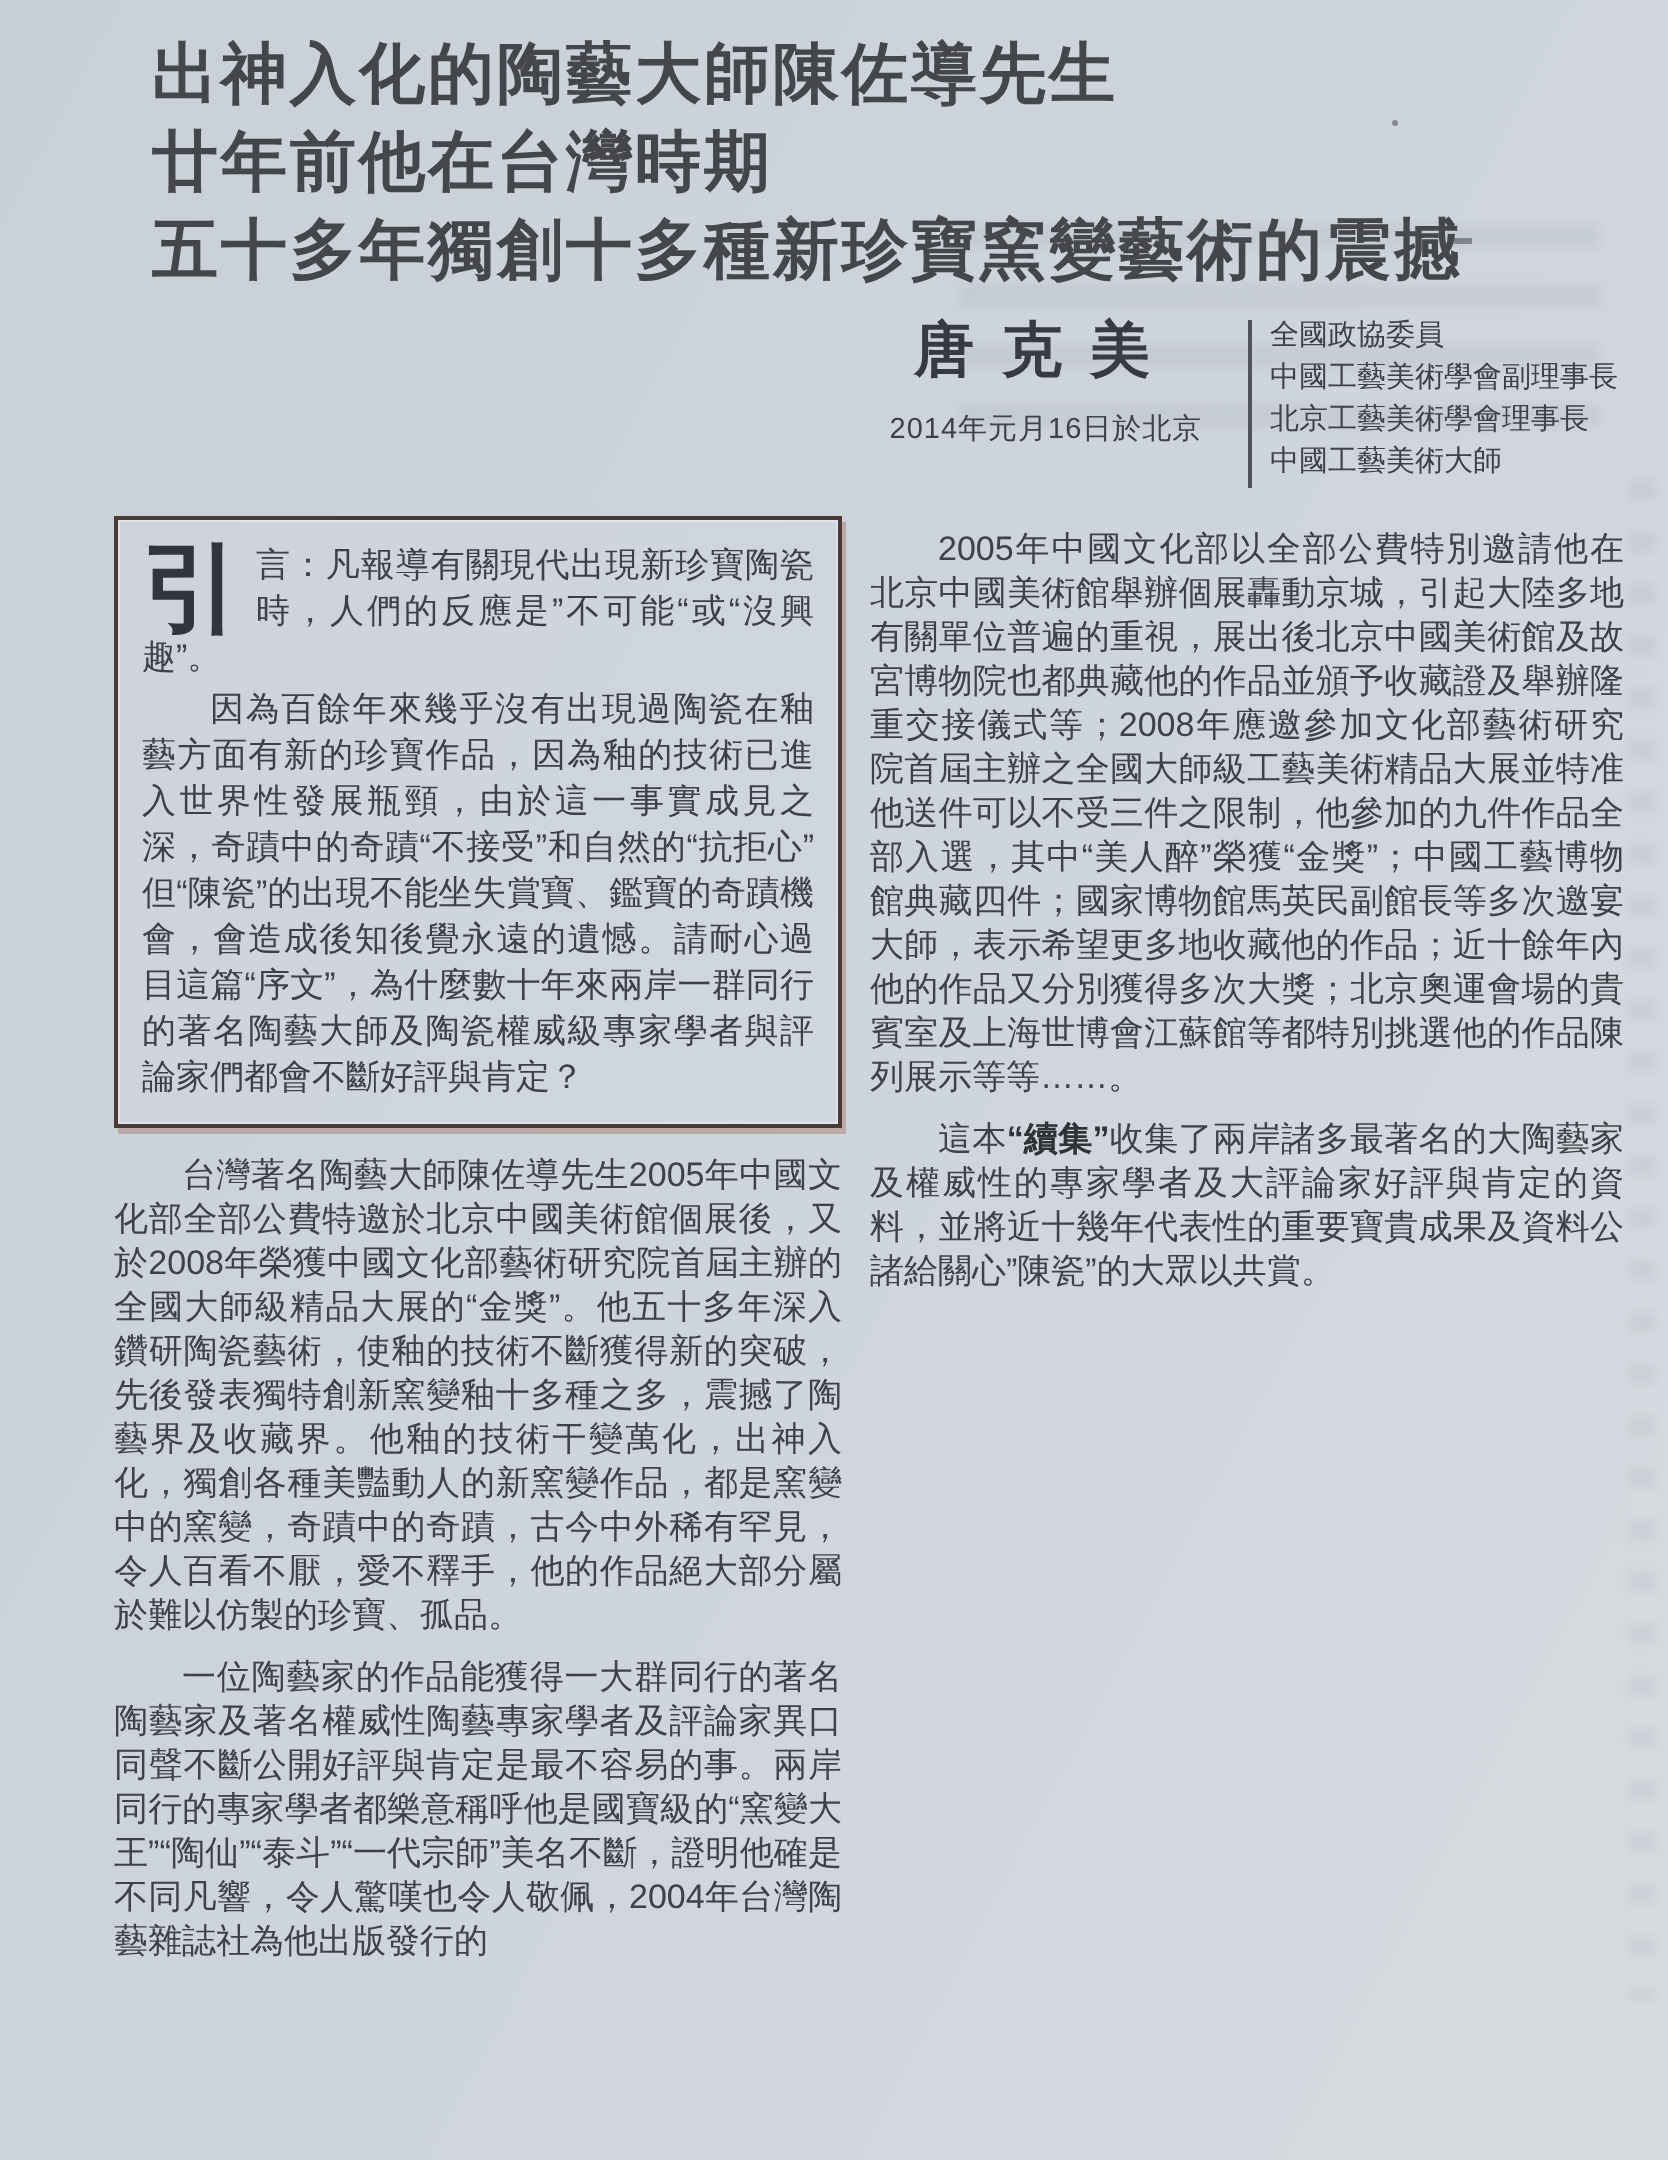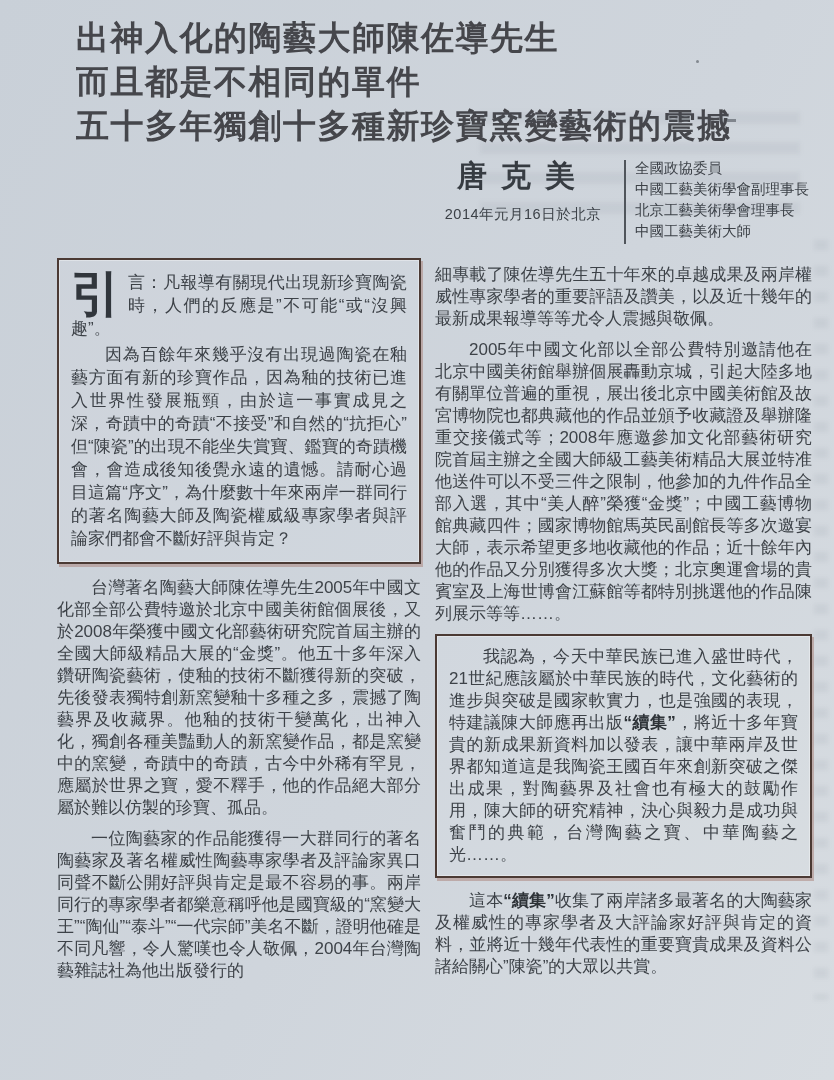--- a/index.html
+++ b/index.html
@@ -89,21 +89,21 @@
 
 <div class="page">
 
   <div class="noise noise-a"></div>
   <div class="noise noise-b"></div>
   <div class="speck speck-1"></div>
   <div class="speck speck-2"></div>
 
   <div class="header">
     <div class="title-line">出神入化的陶藝大師陳佐導先生</div>
-    <div class="title-line">而且都是不相同的單件</div>
+    <div class="title-line">廿年前他在台灣時期</div>
     <div class="title-line">五十多年獨創十多種新珍寶窯變藝術的震撼</div>
 
     <div class="byline">
       <div class="byline-left">
         <div class="author">唐克美</div>
         <div class="date">2014年元月16日於北京</div>
       </div>
       <div class="v-divider"></div>
       <div class="credentials">
           <div>全國政協委員</div>
@@ -117,32 +117,28 @@
   <div class="columns">
 
     <div class="col-left">
       <div class="intro-box framed">
         <p>
           <span class="dropcap">引</span><span>言：凡報導有關現代出現新珍寶陶瓷時，人們的反應是”不可能“或“沒興趣”。</span>
         </p>
         <p class="para2">因為百餘年來幾乎沒有出現過陶瓷在釉藝方面有新的珍寶作品，因為釉的技術已進入世界性發展瓶頸，由於這一事實成見之深，奇蹟中的奇蹟“不接受”和自然的“抗拒心”但“陳瓷”的出現不能坐失賞寶、鑑寶的奇蹟機會，會造成後知後覺永遠的遺憾。請耐心過目這篇“序文”，為什麼數十年來兩岸一群同行的著名陶藝大師及陶瓷權威級專家學者與評論家們都會不斷好評與肯定？</p>
       </div>
       <div class="body">
-          <p><span>台灣著名陶藝大師陳佐導先生2005年中國文化部全部公費特邀於北京中國美術館個展後，又於2008年榮獲中國文化部藝術研究院首屆主辦的全國大師級精品大展的“金獎”。他五十多年深入鑽研陶瓷藝術，使釉的技術不斷獲得新的突破，先後發表獨特創新窯變釉十多種之多，震撼了陶藝界及收藏界。他釉的技術干變萬化，出神入化，獨創各種美豔動人的新窯變作品，都是窯變中的窯變，奇蹟中的奇蹟，古今中外稀有罕見，應屬於世界之寶，愛不釋手，他的作品絕大部分屬於難以仿製的珍寶、孤品。</span></p>
+          <p><span>台灣著名陶藝大師陳佐導先生2005年中國文化部全部公費特邀於北京中國美術館個展後，又於2008年榮獲中國文化部藝術研究院首屆主辦的全國大師級精品大展的“金獎”。他五十多年深入鑽研陶瓷藝術，使釉的技術不斷獲得新的突破，先後發表獨特創新窯變釉十多種之多，震撼了陶藝界及收藏界。他釉的技術干變萬化，出神入化，獨創各種美豔動人的新窯變作品，都是窯變中的窯變，奇蹟中的奇蹟，古今中外稀有罕見，令人百看不厭，愛不釋手，他的作品絕大部分屬於難以仿製的珍寶、孤品。</span></p>
           <p><span>一位陶藝家的作品能獲得一大群同行的著名陶藝家及著名權威性陶藝專家學者及評論家異口同聲不斷公開好評與肯定是最不容易的事。兩岸同行的專家學者都樂意稱呼他是國寶級的“窯變大王”“陶仙”“泰斗”“一代宗師”美名不斷，證明他確是不同凡響，令人驚嘆也令人敬佩，2004年台灣陶藝雜誌社為他出版發行的</span></p>
         </div>
     </div>
 
     <div class="col-right">
       <div class="body">
-          <p class="no-indent"><span>細專載了陳佐導先生五十年來的卓越成果及兩岸權威性專家學者的重要評語及讚美，以及近十幾年的最新成果報導等等尤令人震撼與敬佩。</span></p>
           <p><span>2005年中國文化部以全部公費特別邀請他在北京中國美術館舉辦個展轟動京城，引起大陸多地有關單位普遍的重視，展出後北京中國美術館及故宮博物院也都典藏他的作品並頒予收藏證及舉辦隆重交接儀式等；2008年應邀參加文化部藝術研究院首屆主辦之全國大師級工藝美術精品大展並特准他送件可以不受三件之限制，他參加的九件作品全部入選，其中“美人醉”榮獲“金獎”；中國工藝博物館典藏四件；國家博物館馬英民副館長等多次邀宴大師，表示希望更多地收藏他的作品；近十餘年內他的作品又分別獲得多次大獎；北京奧運會場的貴賓室及上海世博會江蘇館等都特別挑選他的作品陳列展示等等……。</span></p>
-        </div>
-      <div class="quote-box framed">
-          <p><span>我認為，今天中華民族已進入盛世時代，21世紀應該屬於中華民族的時代，文化藝術的進步與突破是國家軟實力，也是強國的表現，特建議陳大師應再出版</span><span class="b">“續集”</span><span>，將近十多年寶貴的新成果新資料加以發表，讓中華兩岸及世界都知道這是我陶瓷王國百年來創新突破之傑出成果，對陶藝界及社會也有極大的鼓勵作用，陳大師的研究精神，決心與毅力是成功與奮鬥的典範，台灣陶藝之寶、中華陶藝之光……。</span></p>
         </div>
       <div class="body">
           <p><span>這本</span><span class="b">“續集”</span><span>收集了兩岸諸多最著名的大陶藝家及權威性的專家學者及大評論家好評與肯定的資料，並將近十幾年代表性的重要寶貴成果及資料公諸給關心”陳瓷”的大眾以共賞。</span></p>
         </div>
     </div>
 
   </div>
 </div>
 
 </body></html>

